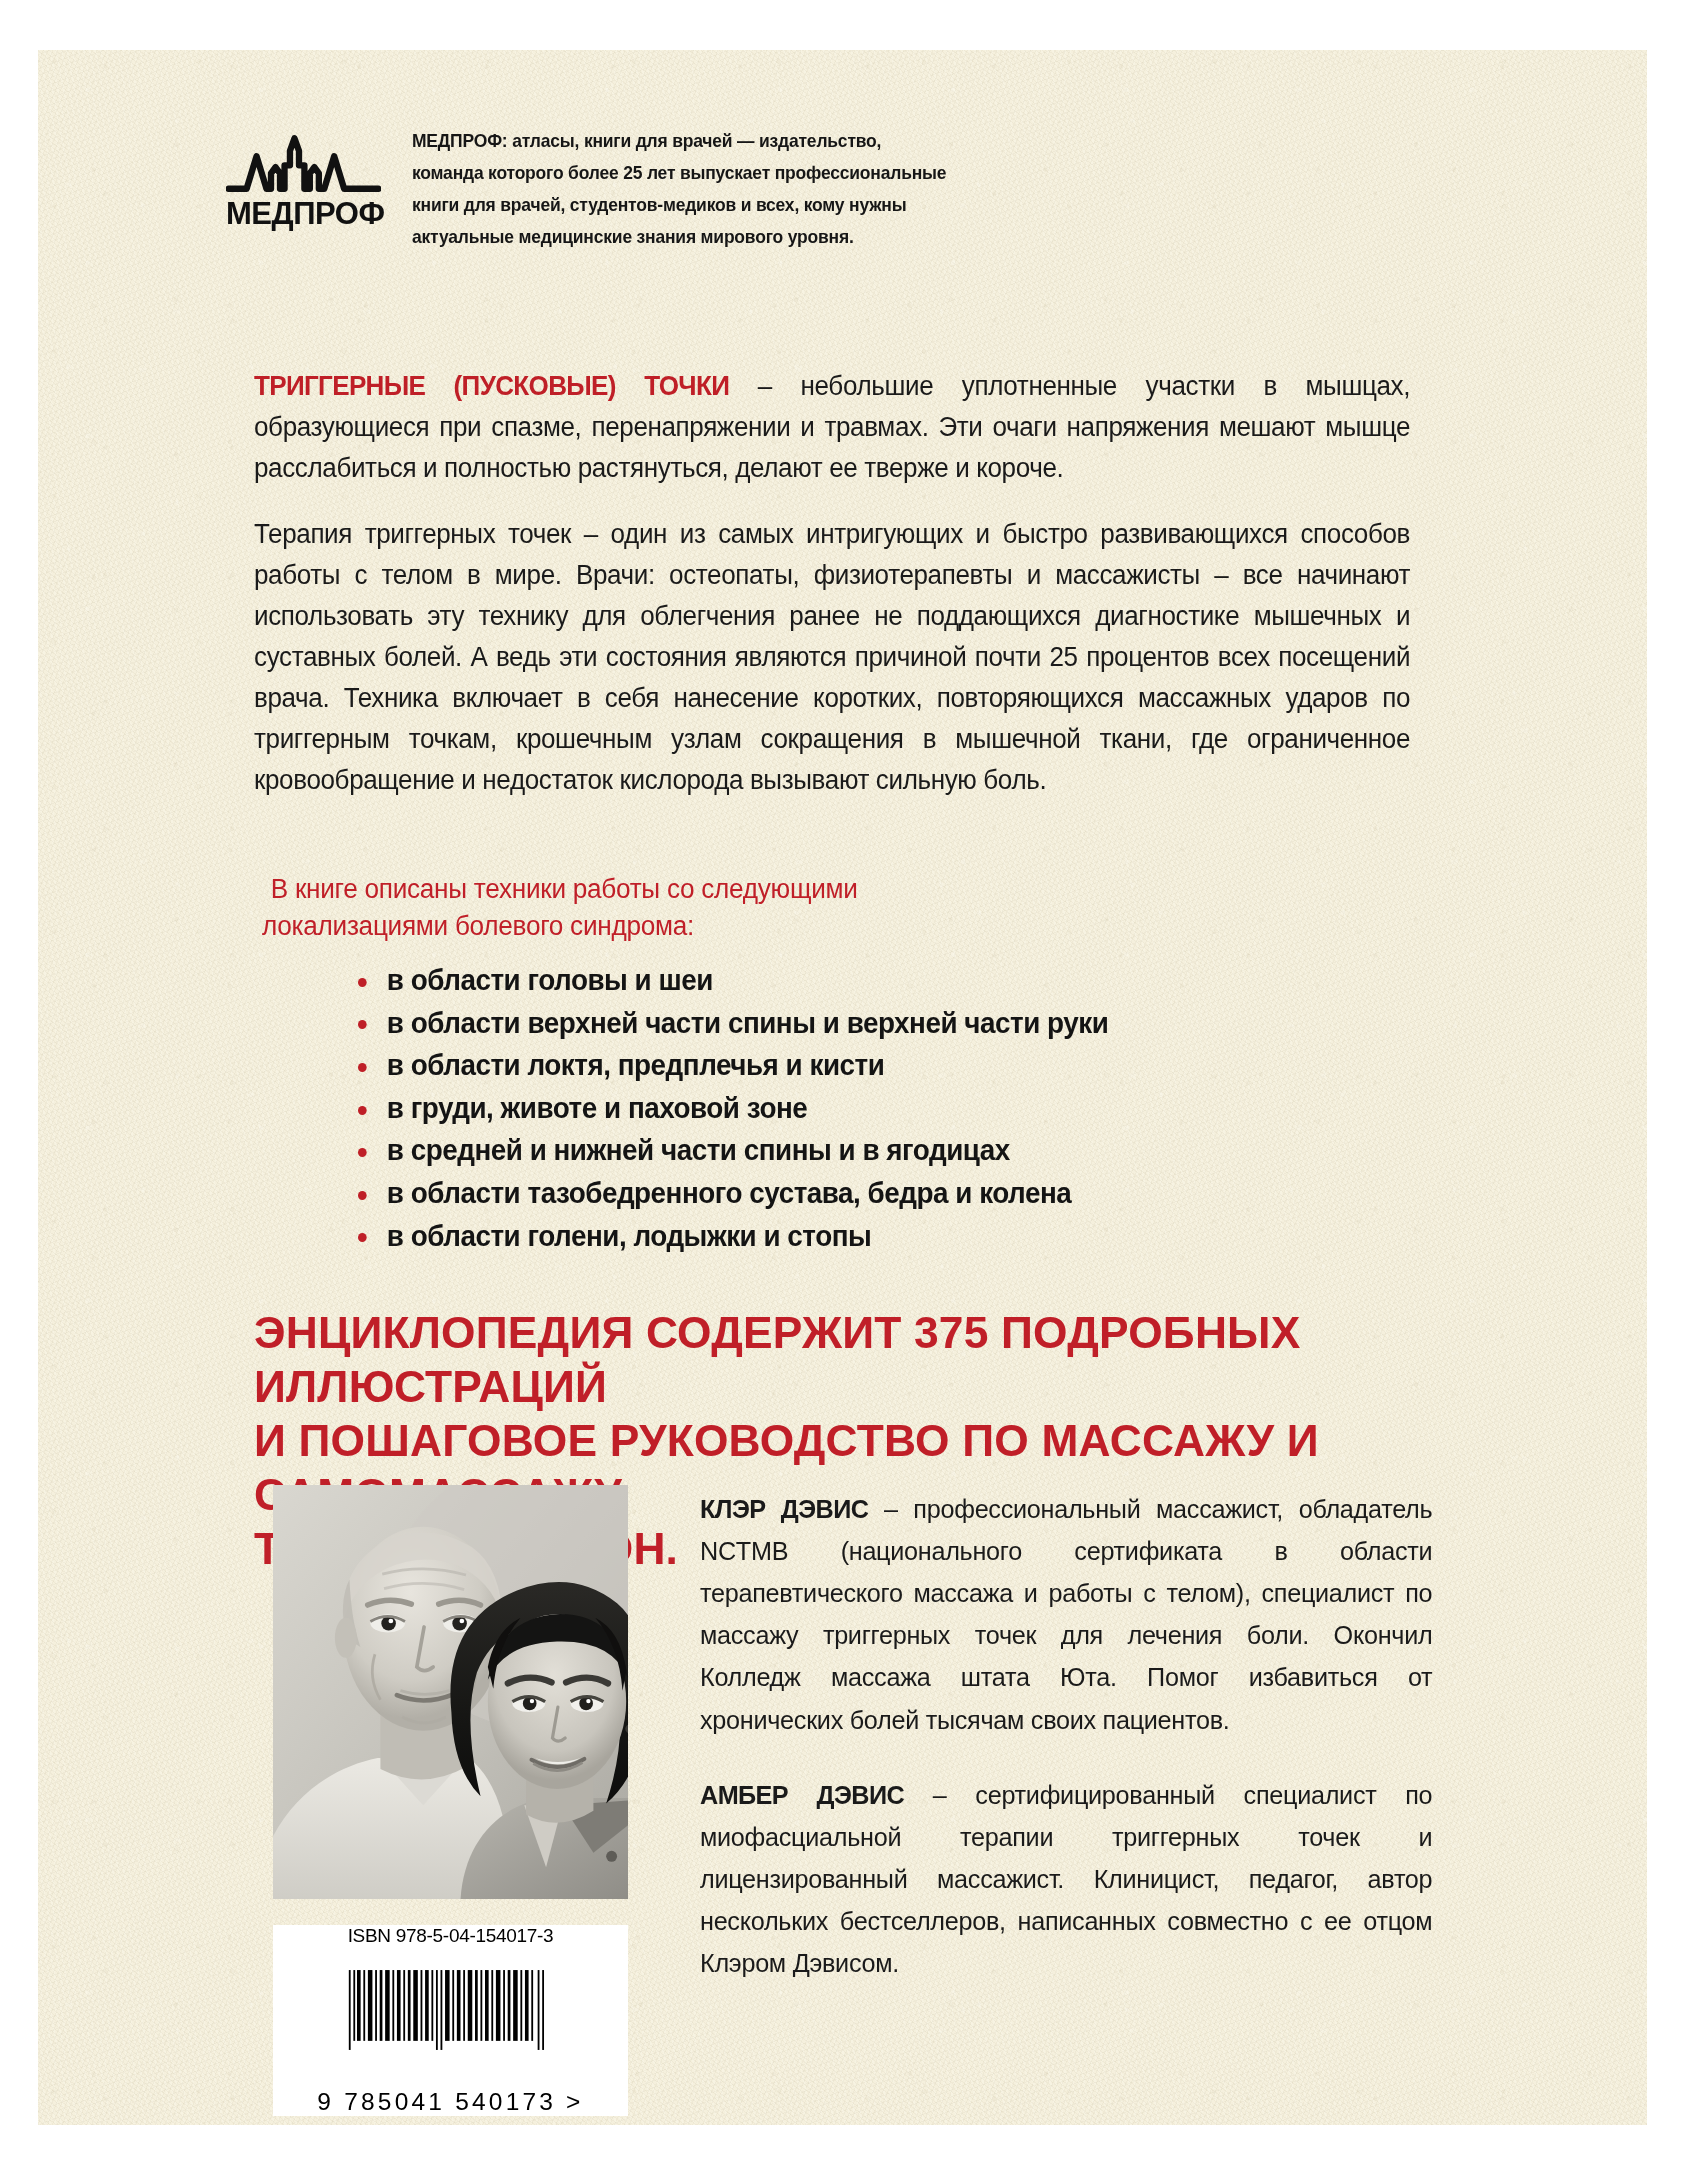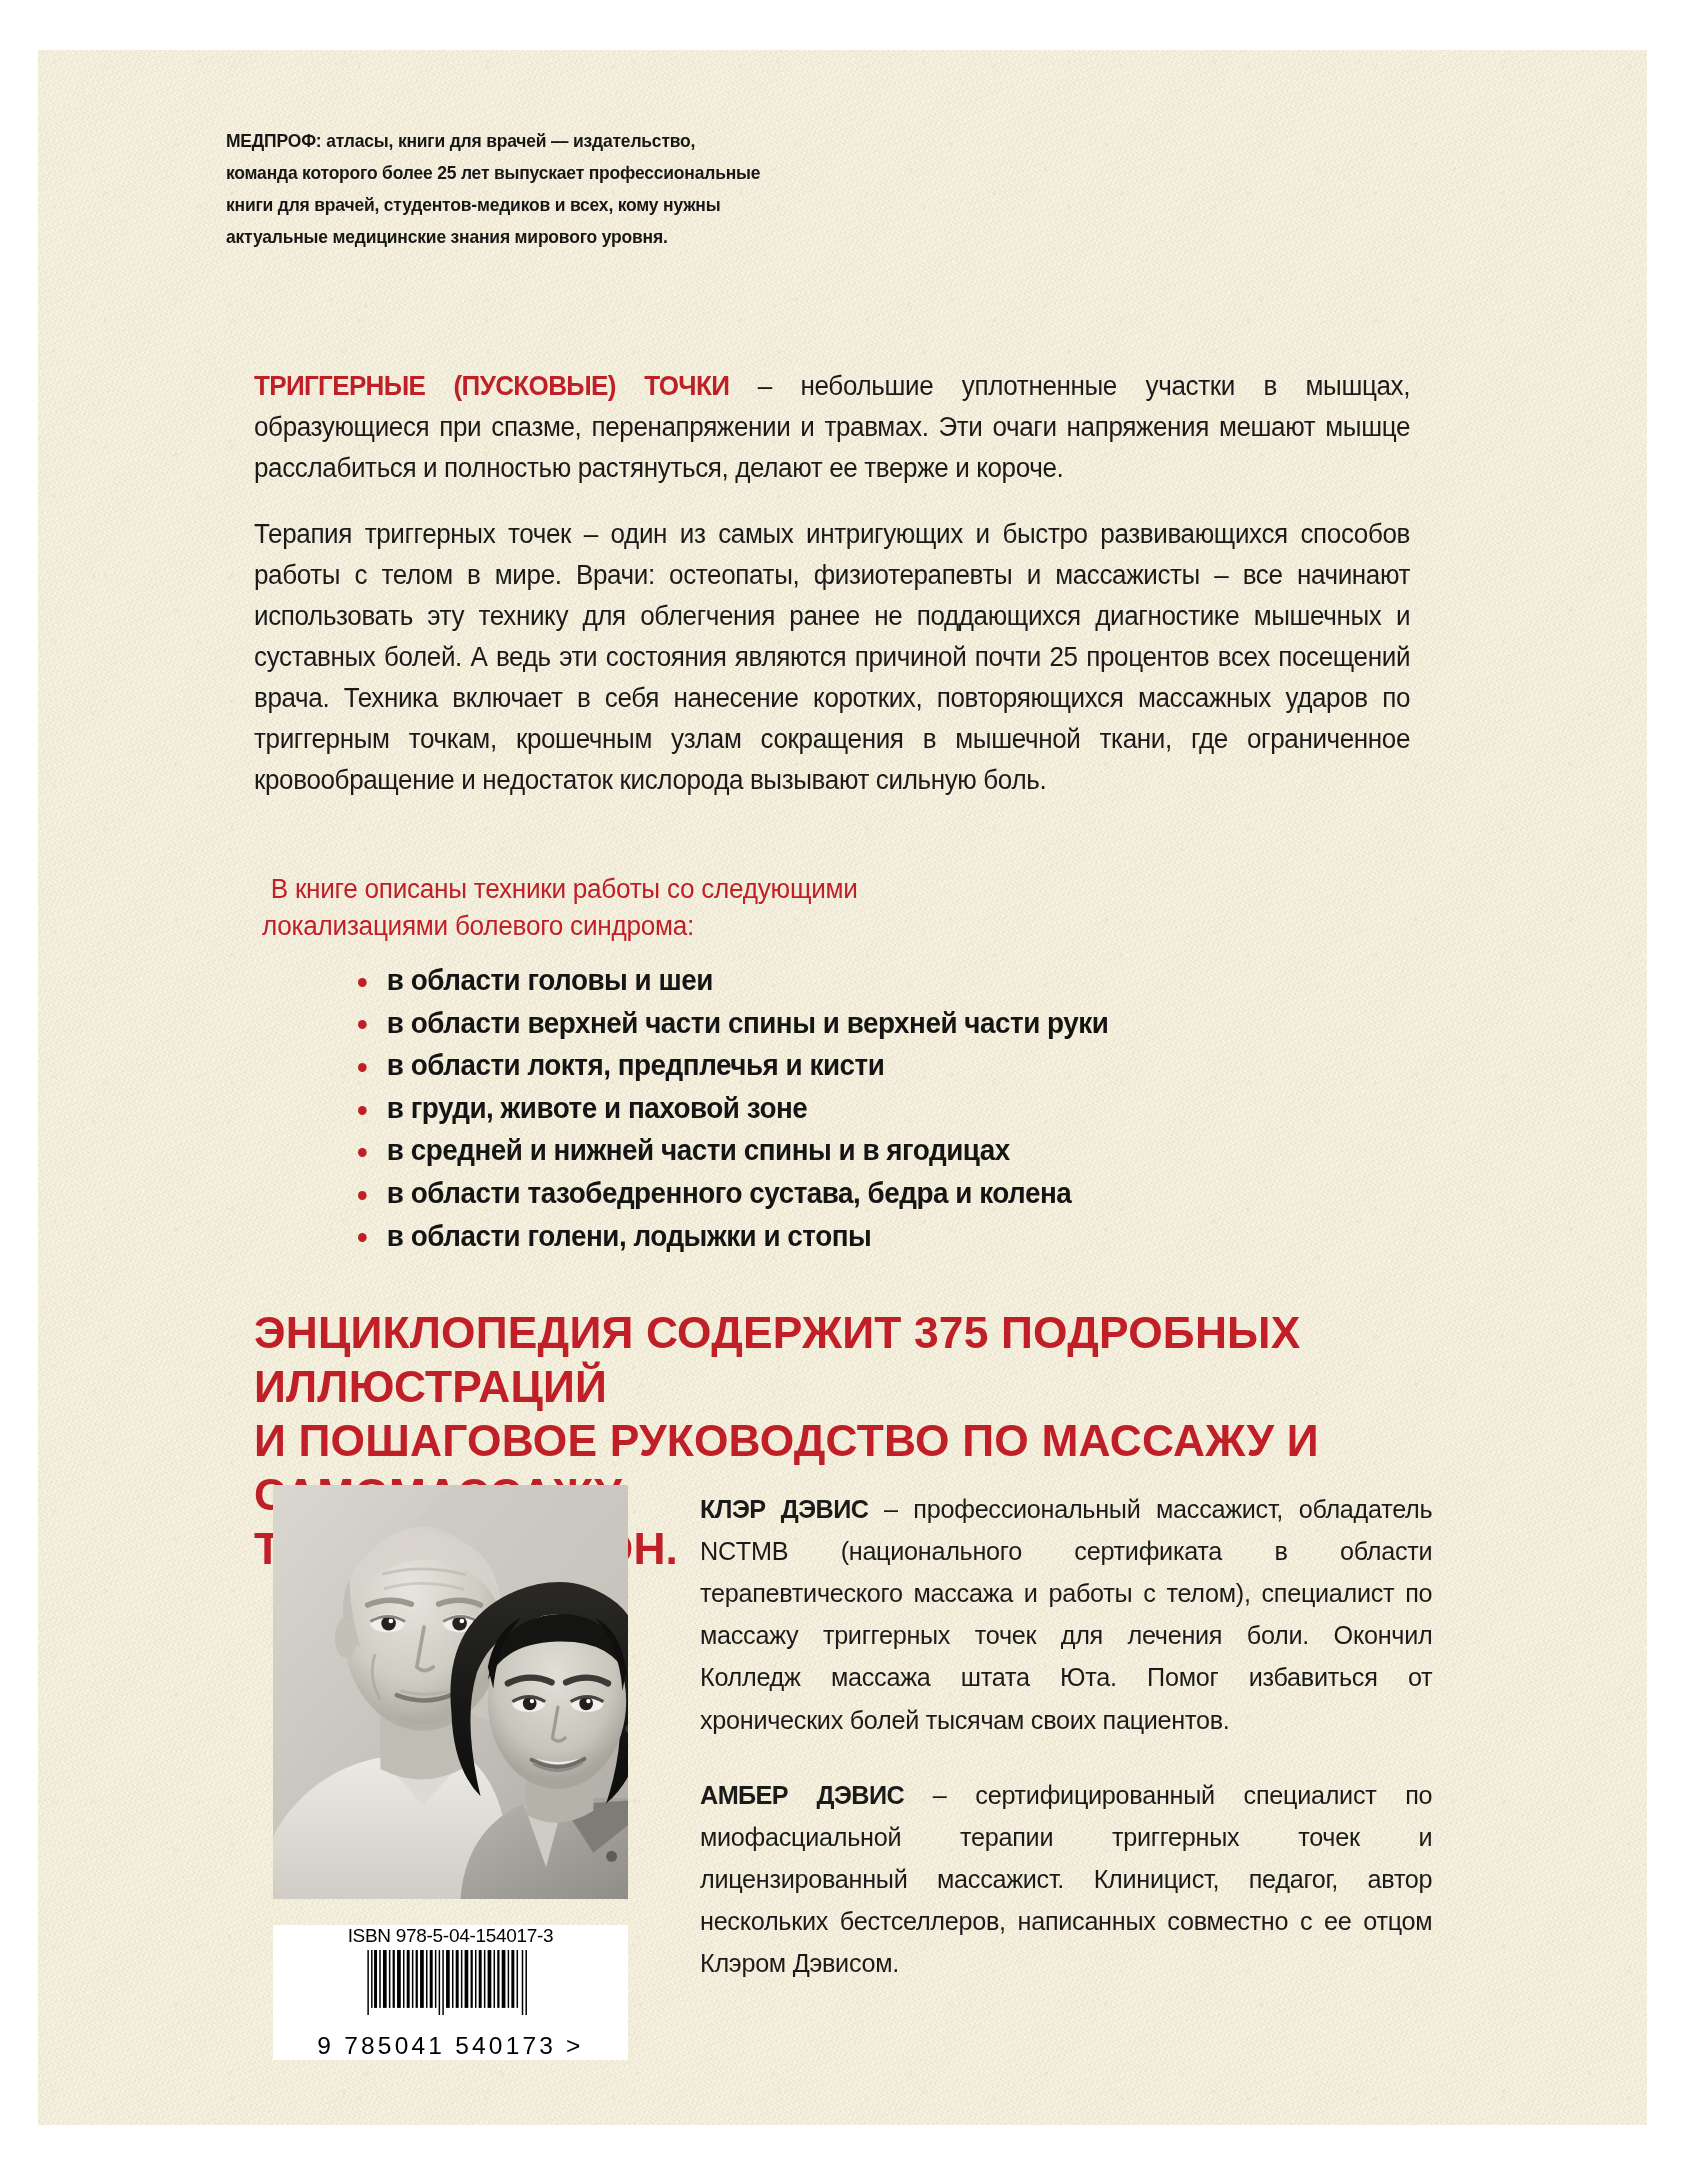--- a/index.html
+++ b/index.html
@@ -228,26 +228,26 @@
     font-weight: bold;
     letter-spacing: -0.6px;
   }
 
   
   .barcode-box {
     position: absolute;
     left: 235px;
     top: 1875px;
     width: 355px;
-    height: 135px;
+    height: 191px;
     background: #ffffff;
     display: flex;
     flex-direction: column;
     align-items: center;
-    justify-content: flex-start;
+    justify-content: space-between;
   }
   .isbn-text {
     font-family: "Liberation Sans", sans-serif;
     font-size: 19px;
     color: #000000;
     letter-spacing: -0.3px;
     margin-bottom: 2.7px;
   }
   .barcode-bars {
     display: block;
@@ -262,20 +262,26 @@
     margin-top: 17px;
   }
 </style>
 </head>
 <body>
 
 <div class="page">
   <div class="content">
 
     <div class="pub-header">
+      <div class="logo-block">
+        <svg class="logo-mark" viewBox="0 0 170 72" aria-hidden="true">
+          <path d="M2 64 L22 64 L29 41 L33 28 L37 41 L44 64 L49 64 L49 47 L54 40 L59 47 L59 64 L64 64 L64 38 L70 38 L70 22 L75 8 L80 22 L80 38 L86 38 L86 64 L92 64 L92 47 L97 40 L102 47 L102 64 L108 64 L115 41 L119 28 L123 41 L130 64 L168 64" fill="none" stroke="#111111" stroke-width="7" stroke-linejoin="round" stroke-linecap="round"></path>
+        </svg>
+        <span class="logo-word">МЕДПРОФ</span>
+      </div>
       <div class="pub-text">
         <p>МЕДПРОФ: атласы, книги для врачей — издательство,</p>
         <p>команда которого более 25 лет выпускает профессиональные</p>
         <p>книги для врачей, студентов-медиков и всех, кому нужны</p>
         <p>актуальные медицинские знания мирового уровня.</p>
       </div>
     </div>
 
     <div class="blurb">
       <p><span class="lead">ТРИГГЕРНЫЕ (ПУСКОВЫЕ) ТОЧКИ</span><span> – небольшие уплотненные участки в мышцах, образующиеся при спазме, перенапряжении и травмах. Эти очаги напряжения мешают мышце расслабиться и полностью растянуться, делают ее тверже и короче.</span></p>

